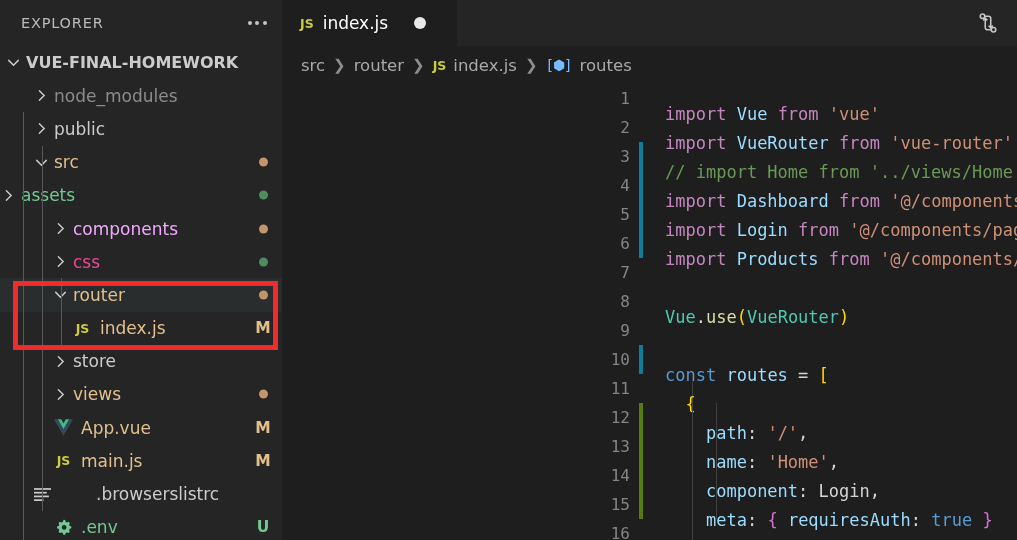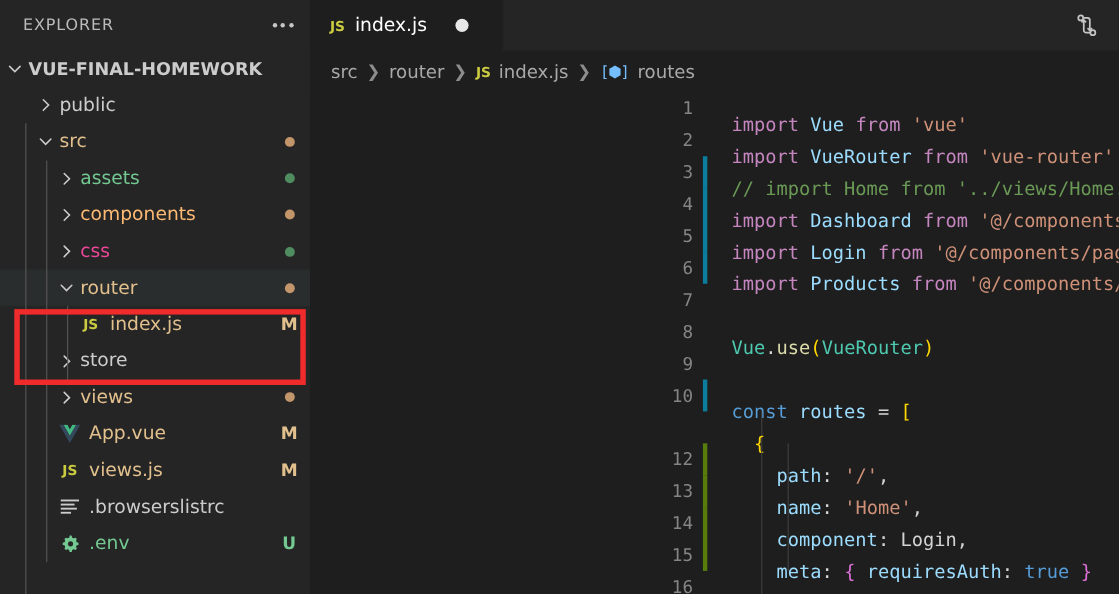--- a/index.html
+++ b/index.html
@@ -183,51 +183,59 @@
             </svg>
           </span>
           <span class="label" style="color: rgb(204, 204, 204); font-weight: bold; font-size: 16px;">VUE-FINAL-HOMEWORK</span>
         </div>
         <div class="row" style="padding-left: 33px;">
           <span class="twisty">
             <svg width="17" height="17" viewBox="0 0 16 16">
               <path d="M6 3.5 L10.5 8 L6 12.5" stroke="#cccccc" stroke-width="1.35" fill="none" stroke-linecap="round"></path>
             </svg>
           </span>
+          <span class="label" style="color: rgb(140, 140, 140);">node_modules</span>
+        </div>
+        <div class="row" style="padding-left: 33px;">
+          <span class="twisty">
+            <svg width="17" height="17" viewBox="0 0 16 16">
+              <path d="M6 3.5 L10.5 8 L6 12.5" stroke="#cccccc" stroke-width="1.35" fill="none" stroke-linecap="round"></path>
+            </svg>
+          </span>
           <span class="label" style="color: rgb(204, 204, 204);">public</span>
         </div>
         <div class="row" style="padding-left: 33px;">
           <span class="twisty">
             <svg width="17" height="17" viewBox="0 0 16 16">
               <path d="M3.5 6 L8 10.5 L12.5 6" stroke="#cccccc" stroke-width="1.35" fill="none" stroke-linecap="round"></path>
             </svg>
           </span>
           <span class="label" style="color: rgb(226, 192, 141);">src</span>
           <span class="statdot">
             <i style="background: rgb(194, 149, 106);"></i>
           </span>
         </div>
-        <div class="row" style="padding-left: 52px;">
+        <div class="row" style="">
           <span class="twisty">
             <svg width="17" height="17" viewBox="0 0 16 16">
               <path d="M6 3.5 L10.5 8 L6 12.5" stroke="#cccccc" stroke-width="1.35" fill="none" stroke-linecap="round"></path>
             </svg>
           </span>
           <span class="label" style="color: rgb(115, 201, 145);">assets</span>
           <span class="statdot">
             <i style="background: rgb(79, 140, 95);"></i>
           </span>
         </div>
         <div class="row" style="padding-left: 52px;">
           <span class="twisty">
             <svg width="17" height="17" viewBox="0 0 16 16">
               <path d="M6 3.5 L10.5 8 L6 12.5" stroke="#cccccc" stroke-width="1.35" fill="none" stroke-linecap="round"></path>
             </svg>
           </span>
-          <span class="label" style="color: #fdba74;">components</span>
+          <span class="label" style="color: #f0abfc;">components</span>
           <span class="statdot">
             <i style="background: rgb(194, 149, 106);"></i>
           </span>
         </div>
         <div class="row" style="padding-left: 52px;">
           <span class="twisty">
             <svg width="17" height="17" viewBox="0 0 16 16">
               <path d="M6 3.5 L10.5 8 L6 12.5" stroke="#cccccc" stroke-width="1.35" fill="none" stroke-linecap="round"></path>
             </svg>
           </span>
@@ -276,24 +284,24 @@
             <svg width="19" height="17" viewBox="0 0 24 21">
               <path d="M0 0 H4.6 L12 13 L19.4 0 H24 L12 21 Z" fill="#35495e"></path>
               <path d="M4.8 0 H9.2 L12 5.2 L14.8 0 H19.2 L12 12.6 Z" fill="#41b883"></path>
             </svg>
           </span>
           <span class="label" style="color: rgb(226, 192, 141);">App.vue</span>
           <span class="badge" style="color: rgb(226, 192, 141);">M</span>
         </div>
         <div class="row" style="padding-left: 52px;">
           <span class="ficon" style="color: rgb(203, 203, 65);">JS</span>
-          <span class="label" style="color: rgb(226, 192, 141);">views.js</span>
+          <span class="label" style="color: rgb(226, 192, 141);">main.js</span>
           <span class="badge" style="color: rgb(226, 192, 141);">M</span>
         </div>
-        <div class="row" style="padding-left: 52px;">
+        <div class="row" style="padding-left: 31px; gap: 36px;">
           <span class="ficon">
             <svg width="17" height="15" viewBox="0 0 16 14">
               <rect x="0" y="1" width="16" height="1.6" fill="#cccccc"></rect>
               <rect x="0" y="4.5" width="12" height="1.6" fill="#cccccc"></rect>
               <rect x="0" y="8" width="14" height="1.6" fill="#cccccc"></rect>
               <rect x="0" y="11.5" width="9" height="1.6" fill="#cccccc"></rect>
             </svg>
           </span>
           <span class="label" style="color: rgb(204, 204, 204);">.browserslistrc</span>
         </div>
@@ -359,21 +367,21 @@
         <div class="cline"><span class="lnum">1</span><span class="ctext"><span class="kw">import </span><span class="id">Vue</span><span class="plain"> </span><span class="kw">from</span><span class="plain"> </span><span class="str">'vue'</span></span></div>
         <div class="cline"><span class="lnum">2</span><span class="ctext"><span class="kw">import </span><span class="id">VueRouter</span><span class="plain"> </span><span class="kw">from</span><span class="plain"> </span><span class="str">'vue-router'</span></span></div>
         <div class="cline"><span class="lnum">3</span><span class="gutter-bar mod"></span><span class="ctext"><span class="cmt">// import Home from '../views/Home.vue'</span></span></div>
         <div class="cline"><span class="lnum">4</span><span class="gutter-bar mod"></span><span class="ctext"><span class="kw">import </span><span class="id">Dashboard</span><span class="plain"> </span><span class="kw">from</span><span class="plain"> </span><span class="str">'@/components/Dashboard.vue'</span></span></div>
         <div class="cline"><span class="lnum">5</span><span class="gutter-bar mod"></span><span class="ctext"><span class="kw">import </span><span class="id">Login</span><span class="plain"> </span><span class="kw">from</span><span class="plain"> </span><span class="str">'@/components/pages/Login.vue'</span></span></div>
         <div class="cline"><span class="lnum">6</span><span class="gutter-bar mod"></span><span class="ctext"><span class="kw">import </span><span class="id">Products</span><span class="plain"> </span><span class="kw">from</span><span class="plain"> </span><span class="str">'@/components/pages/Products.vue'</span></span></div>
         <div class="cline"><span class="lnum">7</span><span class="ctext"></span></div>
         <div class="cline"><span class="lnum">8</span><span class="ctext"><span class="cls">Vue</span><span class="plain">.</span><span class="fn">use</span><span class="yellowp">(</span><span class="cls">VueRouter</span><span class="yellowp">)</span></span></div>
         <div class="cline"><span class="lnum">9</span><span class="ctext"></span></div>
         <div class="cline"><span class="lnum">10</span><span class="gutter-bar mod"></span><span class="ctext"><span class="blue">const</span><span class="plain"> </span><span class="id">routes</span><span class="plain"> = </span><span class="yellowp">[</span></span></div>
-        <div class="cline"><span class="ig" style="left: 410px;"></span><span class="ctext"><span class="plain">  </span><span class="yellowp">{</span></span></div>
+        <div class="cline"><span class="lnum">11</span><span class="ig" style="left: 410px;"></span><span class="ctext"><span class="plain">  </span><span class="yellowp">{</span></span></div>
         <div class="cline"><span class="lnum">12</span><span class="gutter-bar add"></span><span class="ig" style="left: 410px;"></span><span class="ig" style="left: 434px;"></span><span class="ctext"><span class="plain">    </span><span class="id">path</span><span class="plain">: </span><span class="str">'/'</span><span class="plain">,</span></span></div>
         <div class="cline"><span class="lnum">13</span><span class="gutter-bar add"></span><span class="ig" style="left: 410px;"></span><span class="ig" style="left: 434px;"></span><span class="ctext"><span class="plain">    </span><span class="id">name</span><span class="plain">: </span><span class="str">'Home'</span><span class="plain">,</span></span></div>
         <div class="cline"><span class="lnum">14</span><span class="gutter-bar add"></span><span class="ig" style="left: 410px;"></span><span class="ig" style="left: 434px;"></span><span class="ctext"><span class="plain">    </span><span class="id">component</span><span class="plain">: </span><span class="plain">Login</span><span class="plain">,</span></span></div>
         <div class="cline"><span class="lnum">15</span><span class="gutter-bar add"></span><span class="ig" style="left: 410px;"></span><span class="ig" style="left: 434px;"></span><span class="ctext"><span class="plain">    </span><span class="id">meta</span><span class="plain">: </span><span class="purplep">{</span><span class="plain"> </span><span class="id">requiresAuth</span><span class="plain">: </span><span class="blue">true</span><span class="plain"> </span><span class="purplep">}</span></span></div>
         <div class="cline"><span class="lnum">16</span><span class="ig" style="left: 410px;"></span><span class="ctext"><span class="plain">  </span><span class="yellowp">}</span><span class="plain">,</span></span></div>
       </div>
   </div>
 </div>
 
 </body></html>

